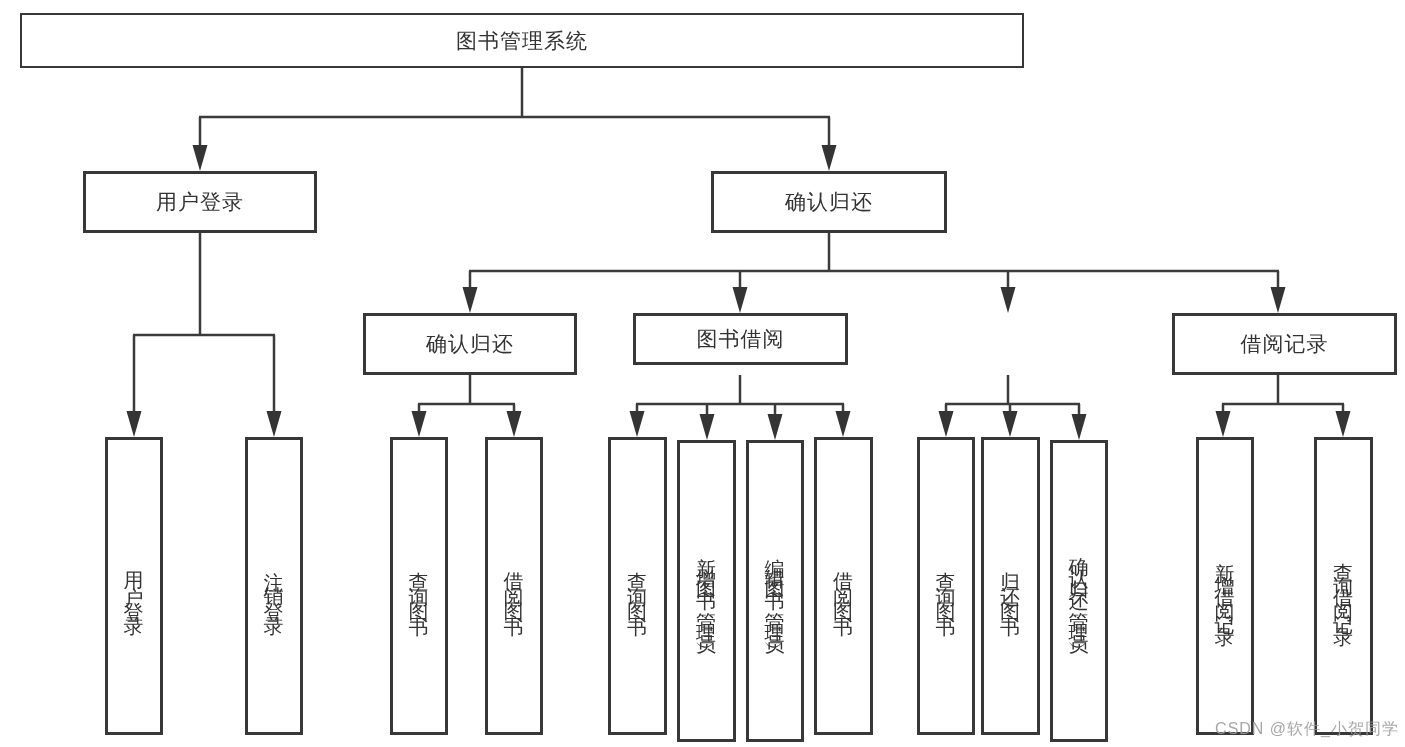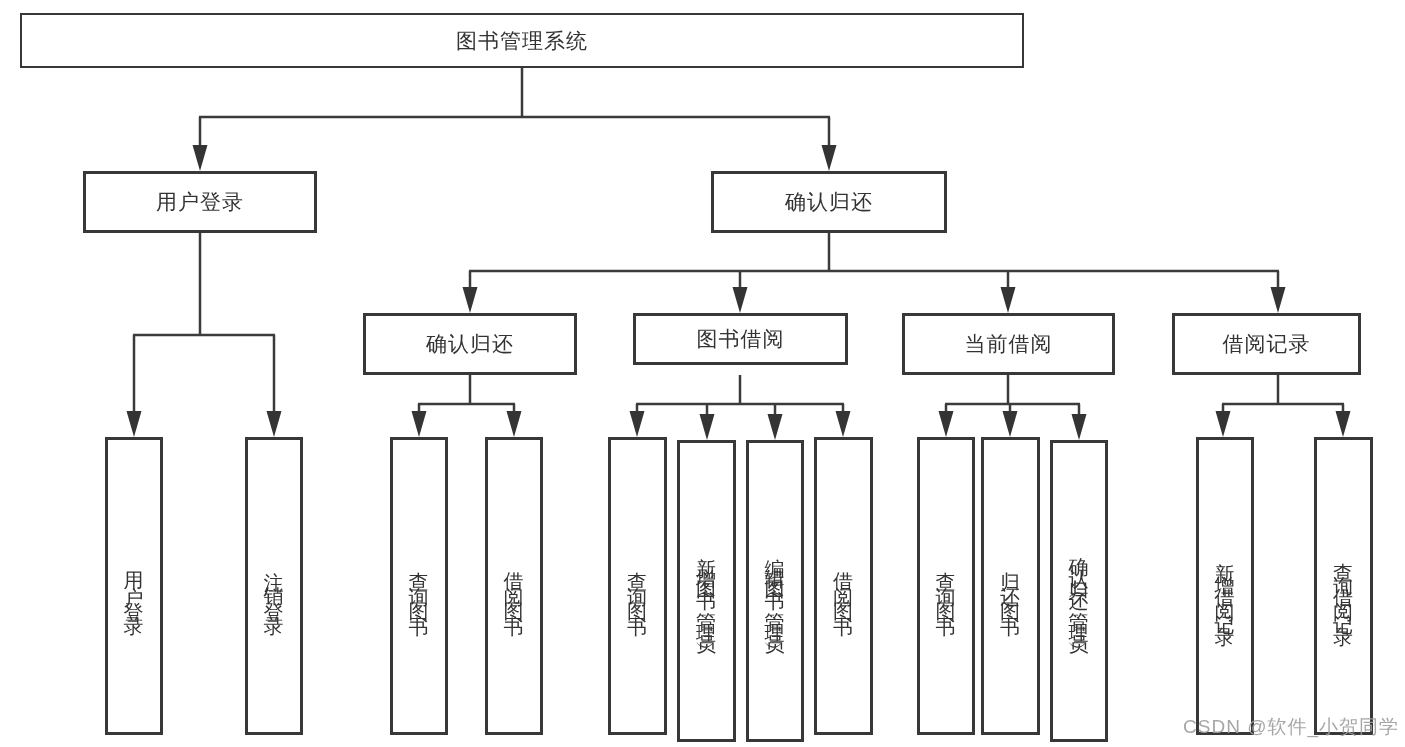--- a/index.html
+++ b/index.html
@@ -38,21 +38,21 @@
     white-space:normal;
     line-height:1;
   }
   .sp15 .lbl{letter-spacing:15px;}
   .sp13 .lbl{letter-spacing:13px;}
   .sp11 .lbl{letter-spacing:11px;}
   .watermark{
     position:absolute;
     right:6px;
     bottom:7px;
-    font-size:19px;
+    font-size:16px;
     color:rgba(158,158,158,0.92);
     letter-spacing:1px;
     z-index:5;
     white-space:nowrap;
   }
 </style>
 </head>
 <body>
 
 <div class="stage">
@@ -143,24 +143,21 @@
   <div class="node" style="left:711px;top:171px;width:236px;height:62px">
     <span class="lbl">确认归还</span>
   </div>
 
   <div class="node" style="left:363px;top:313px;width:214px;height:62px">
     <span class="lbl">确认归还</span>
   </div>
   <div class="node" style="left:633px;top:313px;width:215px;height:52px">
     <span class="lbl">图书借阅</span>
   </div>
-  <div class="node" style="left:902px;top:313px;width:213px;height:62px">
-    <span class="lbl">当前借阅</span>
-  </div>
-  <div class="node" style="left:1172px;top:313px;width:189px;height:62px">
+  <div class="node" style="left:1172px;top:313px;width:225px;height:62px">
     <span class="lbl">借阅记录</span>
   </div>
 
   <div class="node leaf sp15" style="left:105px;top:437px;width:58px;height:298px">
     <span class="lbl">用户登录</span>
   </div>
   <div class="node leaf sp15" style="left:245px;top:437px;width:58px;height:298px">
     <span class="lbl">注销登录</span>
   </div>
 

